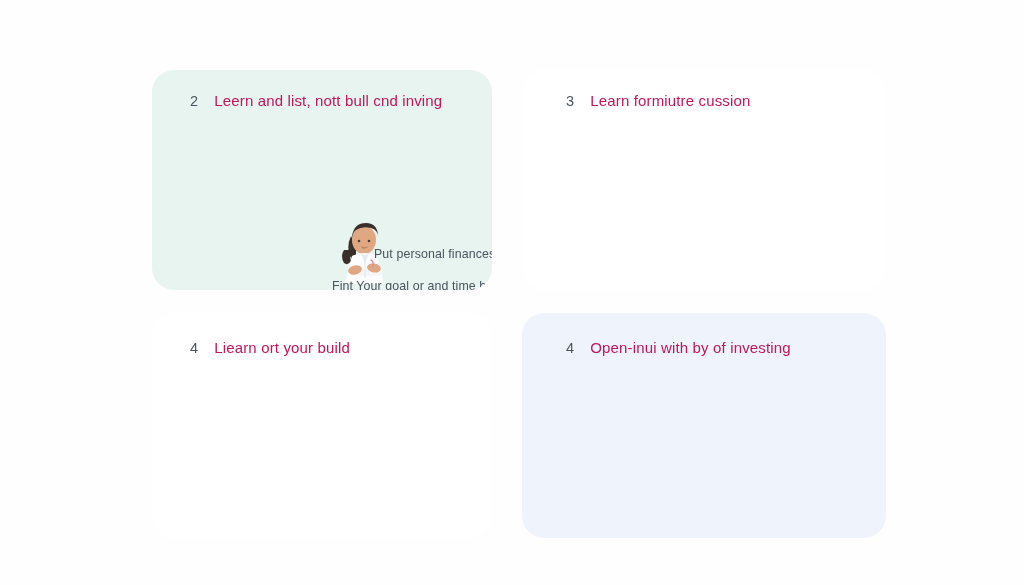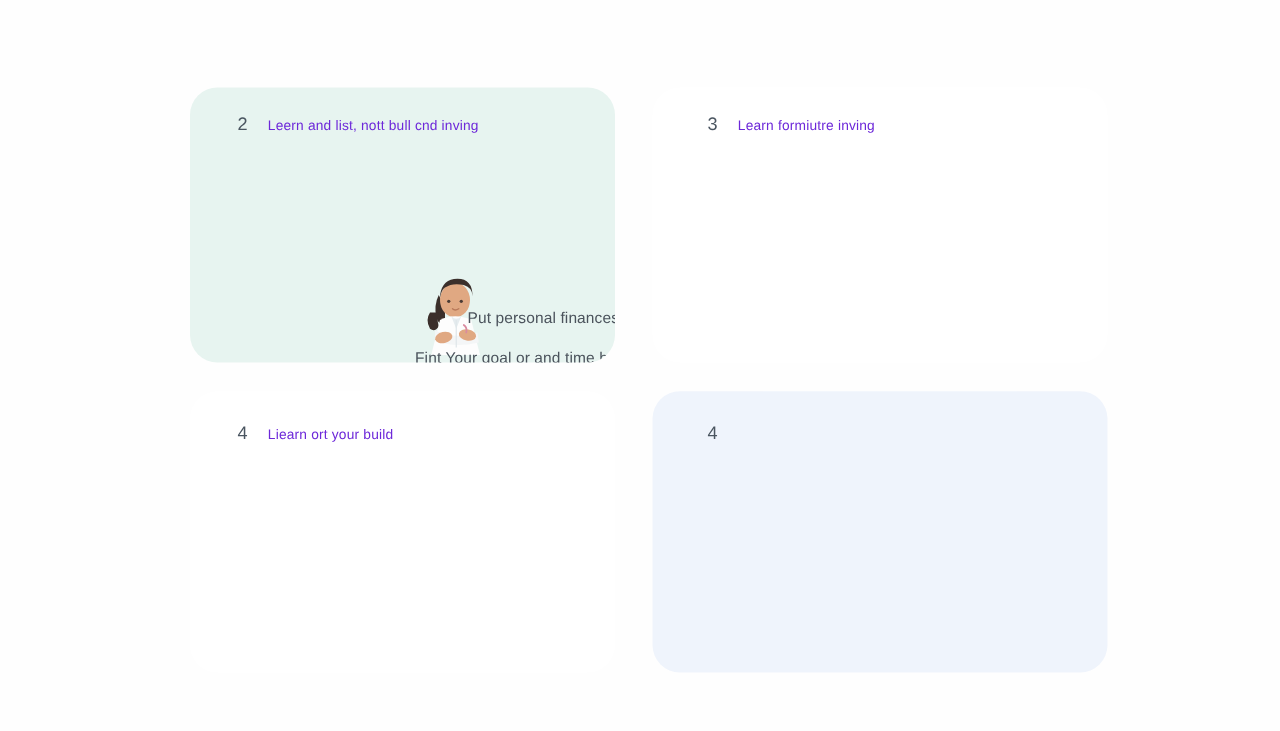--- a/index.html
+++ b/index.html
@@ -46,22 +46,22 @@
     align-items: baseline;
     gap: 16px;
     white-space: nowrap;
   }
   .head-num {
     font-size: 14.5px;
     color: #4a5560;
     letter-spacing: .2px;
   }
   .head-title {
-    font-size: 11px;
-    color: #6d28d9;
+    font-size: 15px;
+    color: #be185d;
     letter-spacing: .15px;
   }
 
   #card-step-2 .head { left: 38px; top: 22px; }
   #card-step-3 .head { left: 44px; top: 22px; }
   #card-step-4 .head { left: 38px; top: 26px; }
   #card-step-5 .head { left: 44px; top: 26px; }
 
   
   .body-text {
@@ -121,35 +121,36 @@
     <div class="body-text" id="c2-l2">
       <div class="line">Fint Your goal or and time hurilzon.</div>
     </div>
 
   </div>
 
   <div class="card card-plain" id="card-step-3">
 
     <div class="head">
       <span class="head-num">3</span>
-      <span class="head-title">Learn formiutre inving</span>
+      <span class="head-title">Learn formiutre cussion</span>
     </div>
 
   </div>
 
   <div class="card card-plain" id="card-step-4">
 
     <div class="head">
       <span class="head-num">4</span>
       <span class="head-title">Liearn ort your build</span>
     </div>
 
   </div>
 
   <div class="card card-blue" id="card-step-5">
 
     <div class="head">
       <span class="head-num">4</span>
+      <span class="head-title">Open-inui with by of investing</span>
     </div>
 
   </div>
 
 </div>
 
 </body></html>

